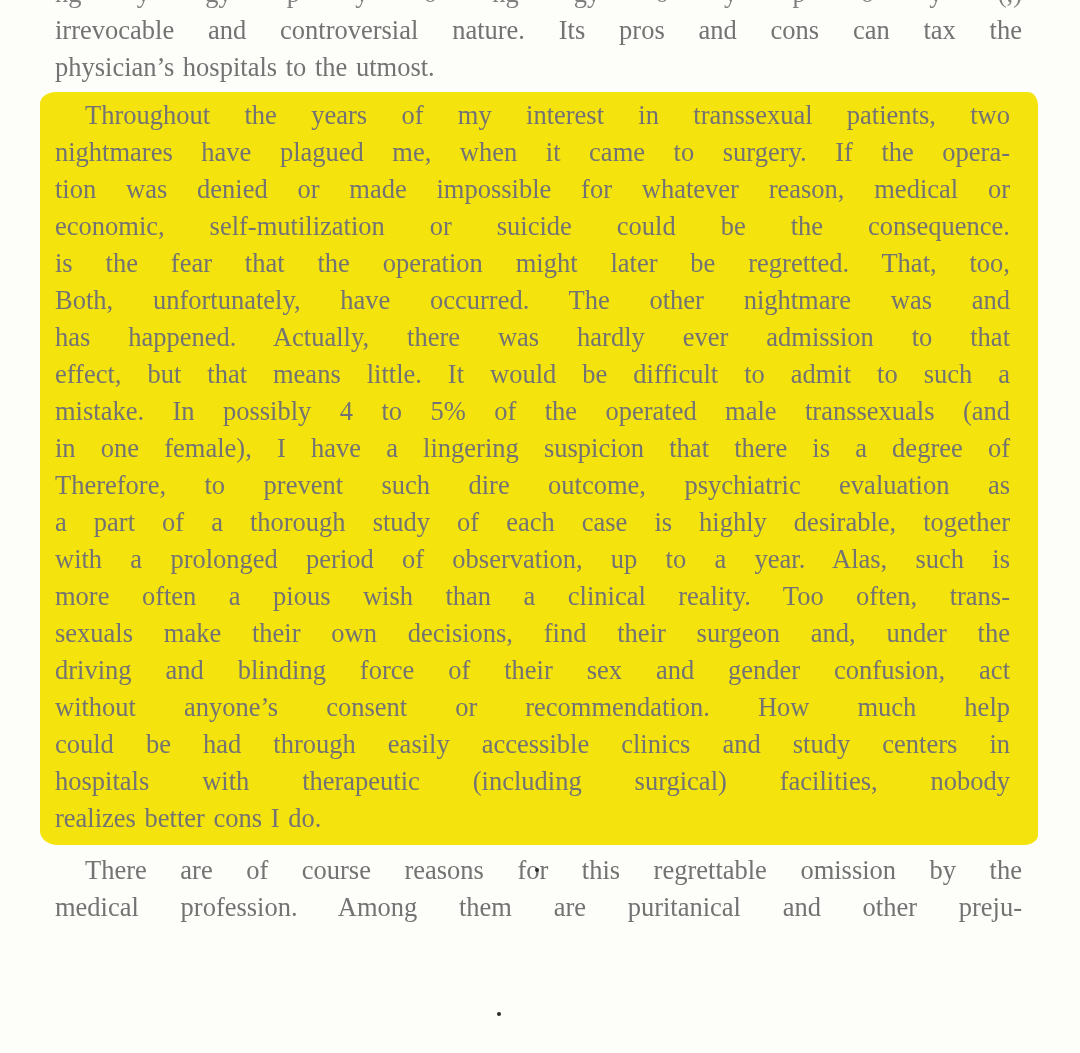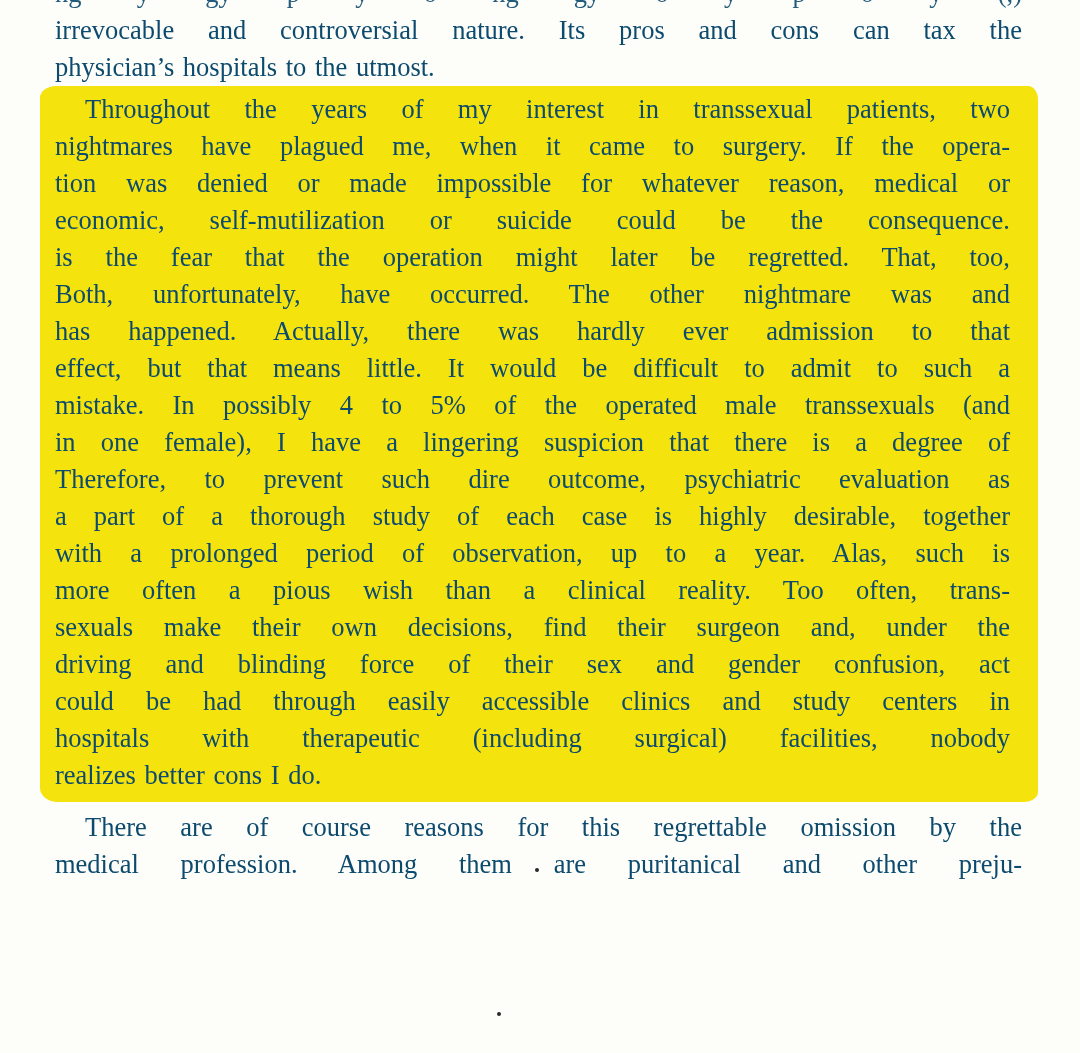--- a/index.html
+++ b/index.html
@@ -12,21 +12,21 @@
   .page {
     position: relative;
     width: 1080px;
     height: 1053px;
     background: #fdfdfa;
     padding: 0 58px 0 55px;
     overflow: hidden;
     font-family: "Liberation Serif", "DejaVu Serif", serif;
     font-size: 26.5px;
     line-height: 37px;
-    color: #0c4a6e;
+    color: #737373;
     word-spacing: 2px;
   }
 
   
   .clip-strip {
     height: 12px;
     overflow: hidden;
     position: relative;
   }
   .clip-text {
@@ -44,21 +44,21 @@
     text-align: justify;
     text-align-last: justify;
   }
   .indent {
     text-indent: 30px;
   }
 
   .para-intro { margin-top: 0px; }
 
   .highlight-block {
-    margin: 0 -16px 2px -15px;
+    margin: 6px -16px 2px -15px;
     padding: 5px 28px 8px 15px;
     background: #f5e30d;
     border-radius: 16px 10px 14px 18px / 12px 14px 10px 14px;
   }
 
   .para-closing { margin-top: 7px; }
 
   .dot {
     position: absolute;
     width: 4px;
@@ -93,20 +93,21 @@
     <div class="line jl">has happened. Actually, there was hardly ever admission to that</div>
     <div class="line jl">effect, but that means little. It would be difficult to admit to such a</div>
     <div class="line jl">mistake. In possibly 4 to 5% of the operated male transsexuals (and</div>
     <div class="line jl">in one female), I have a lingering suspicion that there is a degree of</div>
     <div class="line jl">Therefore, to prevent such dire outcome, psychiatric evaluation as</div>
     <div class="line jl">a part of a thorough study of each case is highly desirable, together</div>
     <div class="line jl">with a prolonged period of observation, up to a year. Alas, such is</div>
     <div class="line jl">more often a pious wish than a clinical reality. Too often, trans-</div>
     <div class="line jl">sexuals make their own decisions, find their surgeon and, under the</div>
     <div class="line jl">driving and blinding force of their sex and gender confusion, act</div>
+    <div class="line jl">without anyone’s consent or recommendation. How much help</div>
     <div class="line jl">could be had through easily accessible clinics and study centers in</div>
     <div class="line jl">hospitals with therapeutic (including surgical) facilities, nobody</div>
     <div class="line">realizes better cons I do.</div>
   </div>
 
   <div class="para-closing">
     <div class="line jl indent">There are of course reasons for this regrettable omission by the</div>
     <div class="line jl">medical profession. Among them are puritanical and other preju-</div>
   </div>
 

